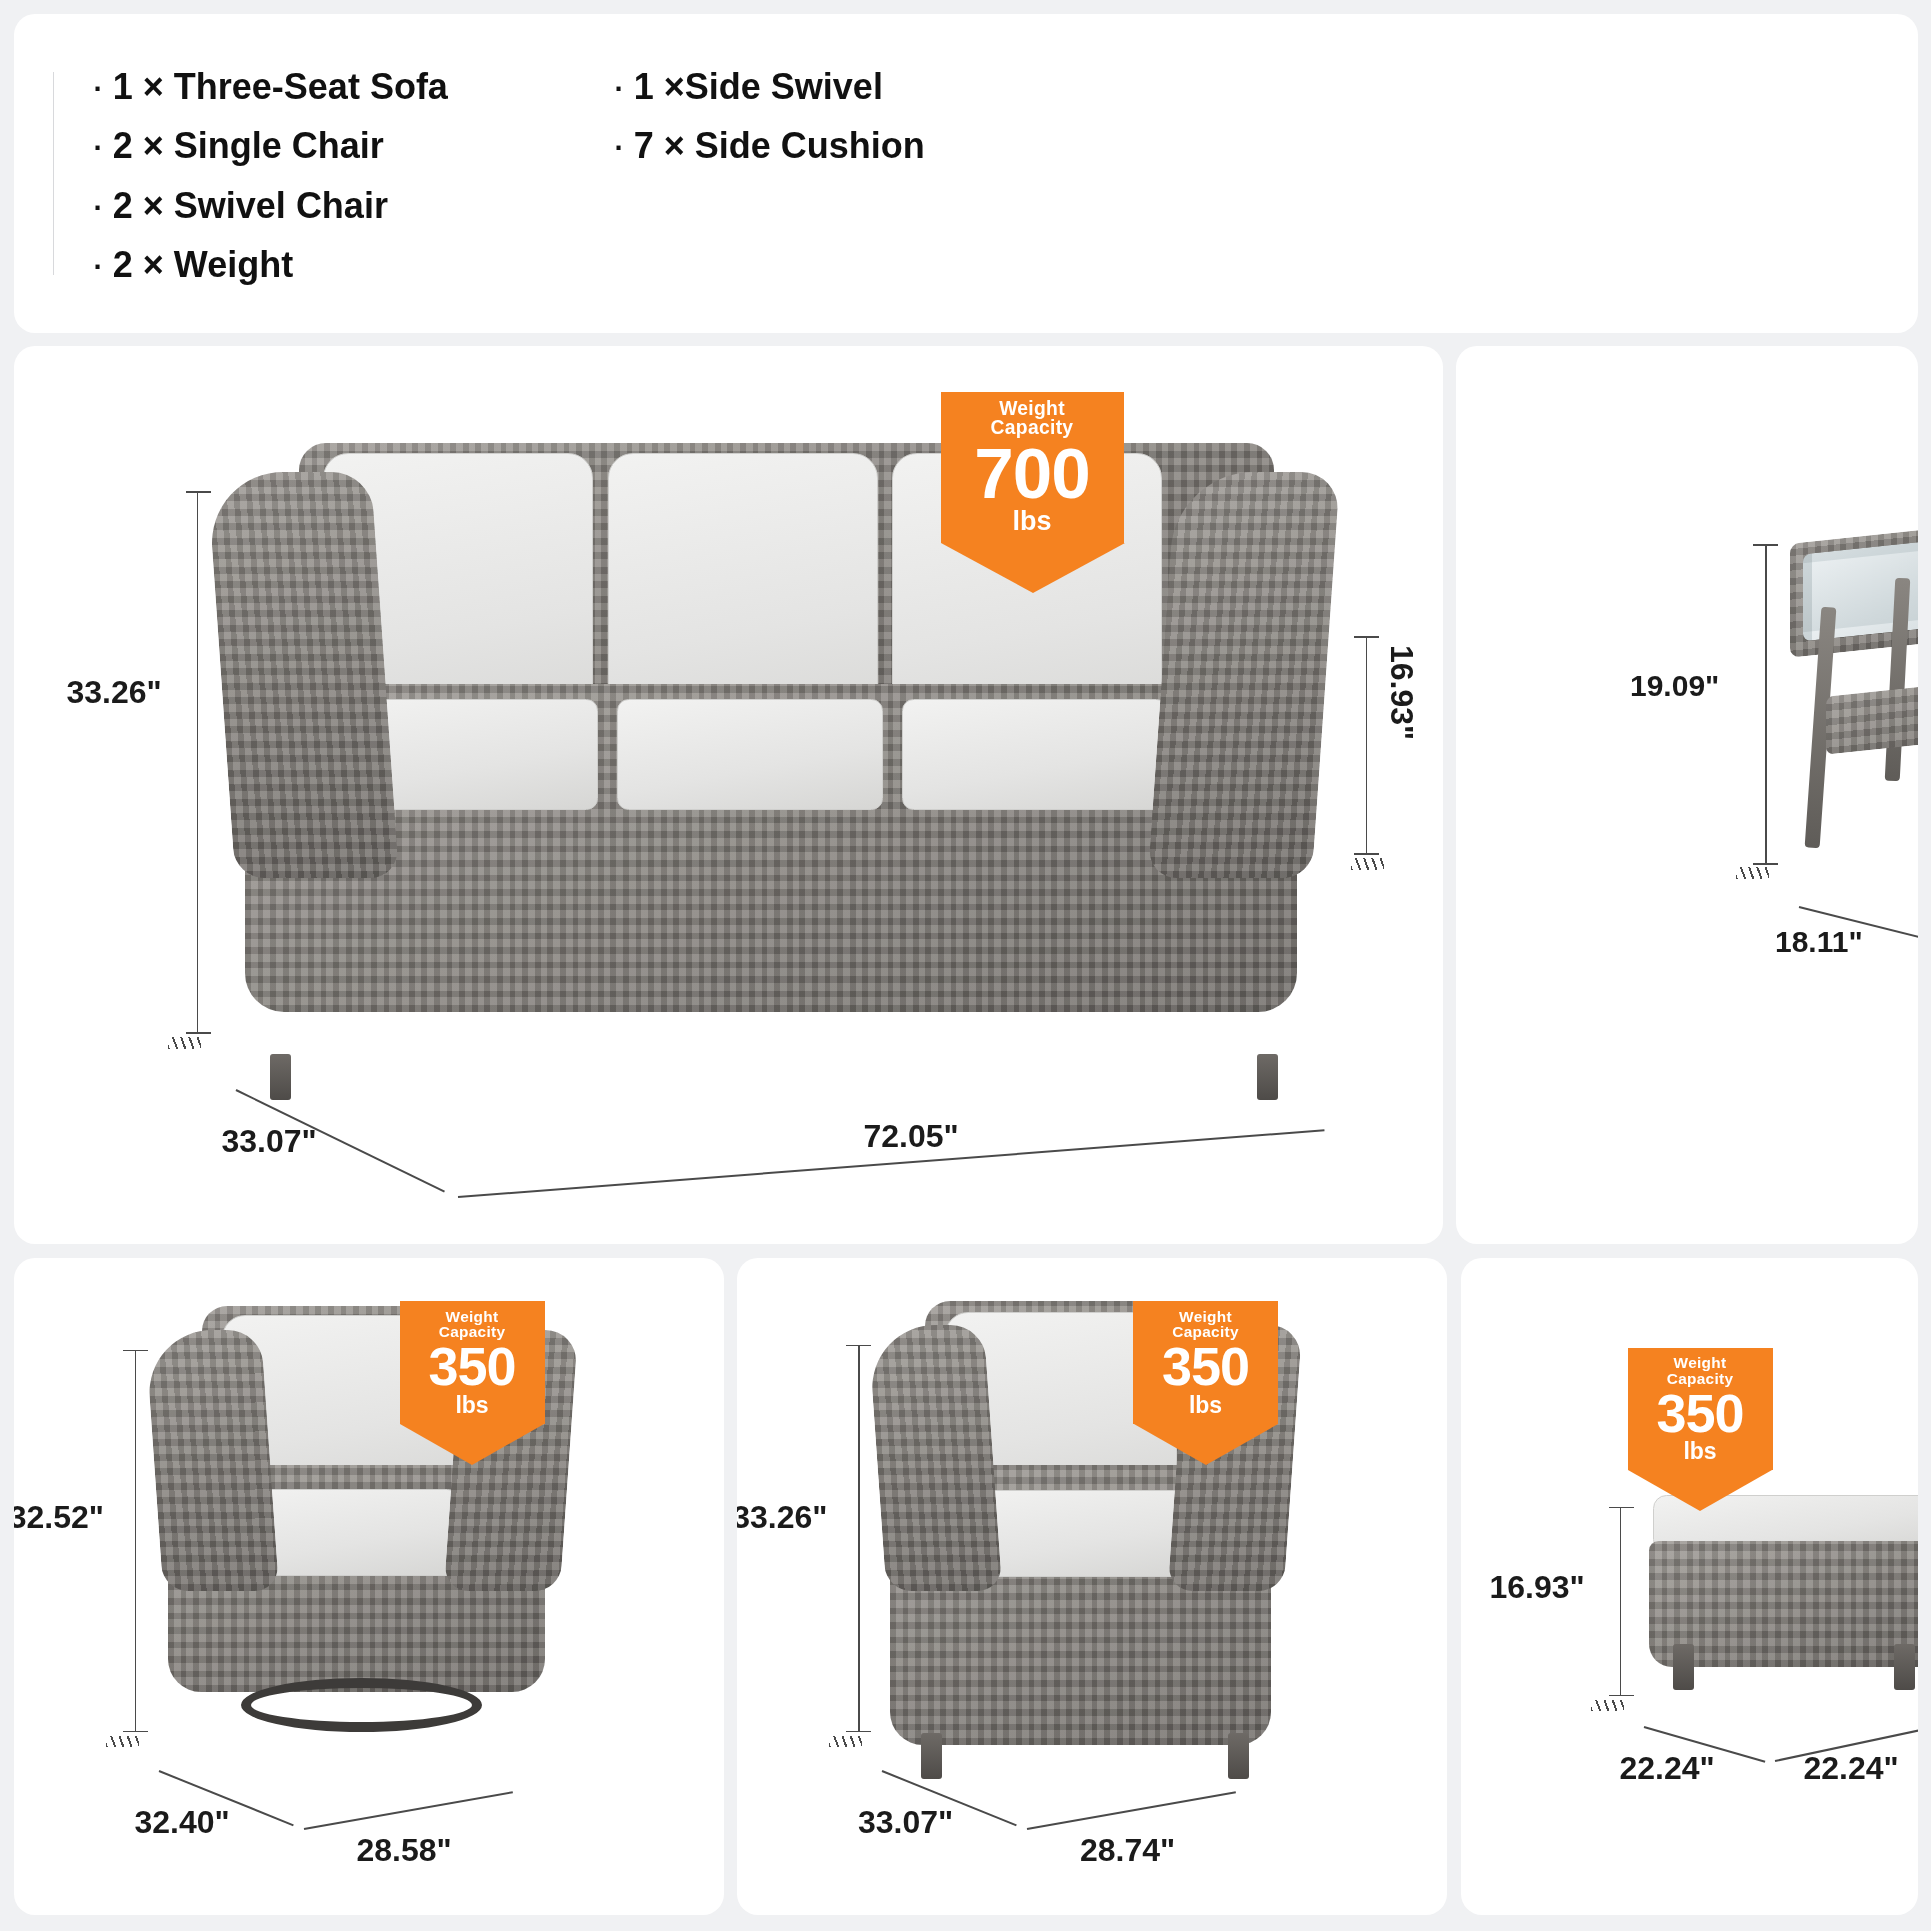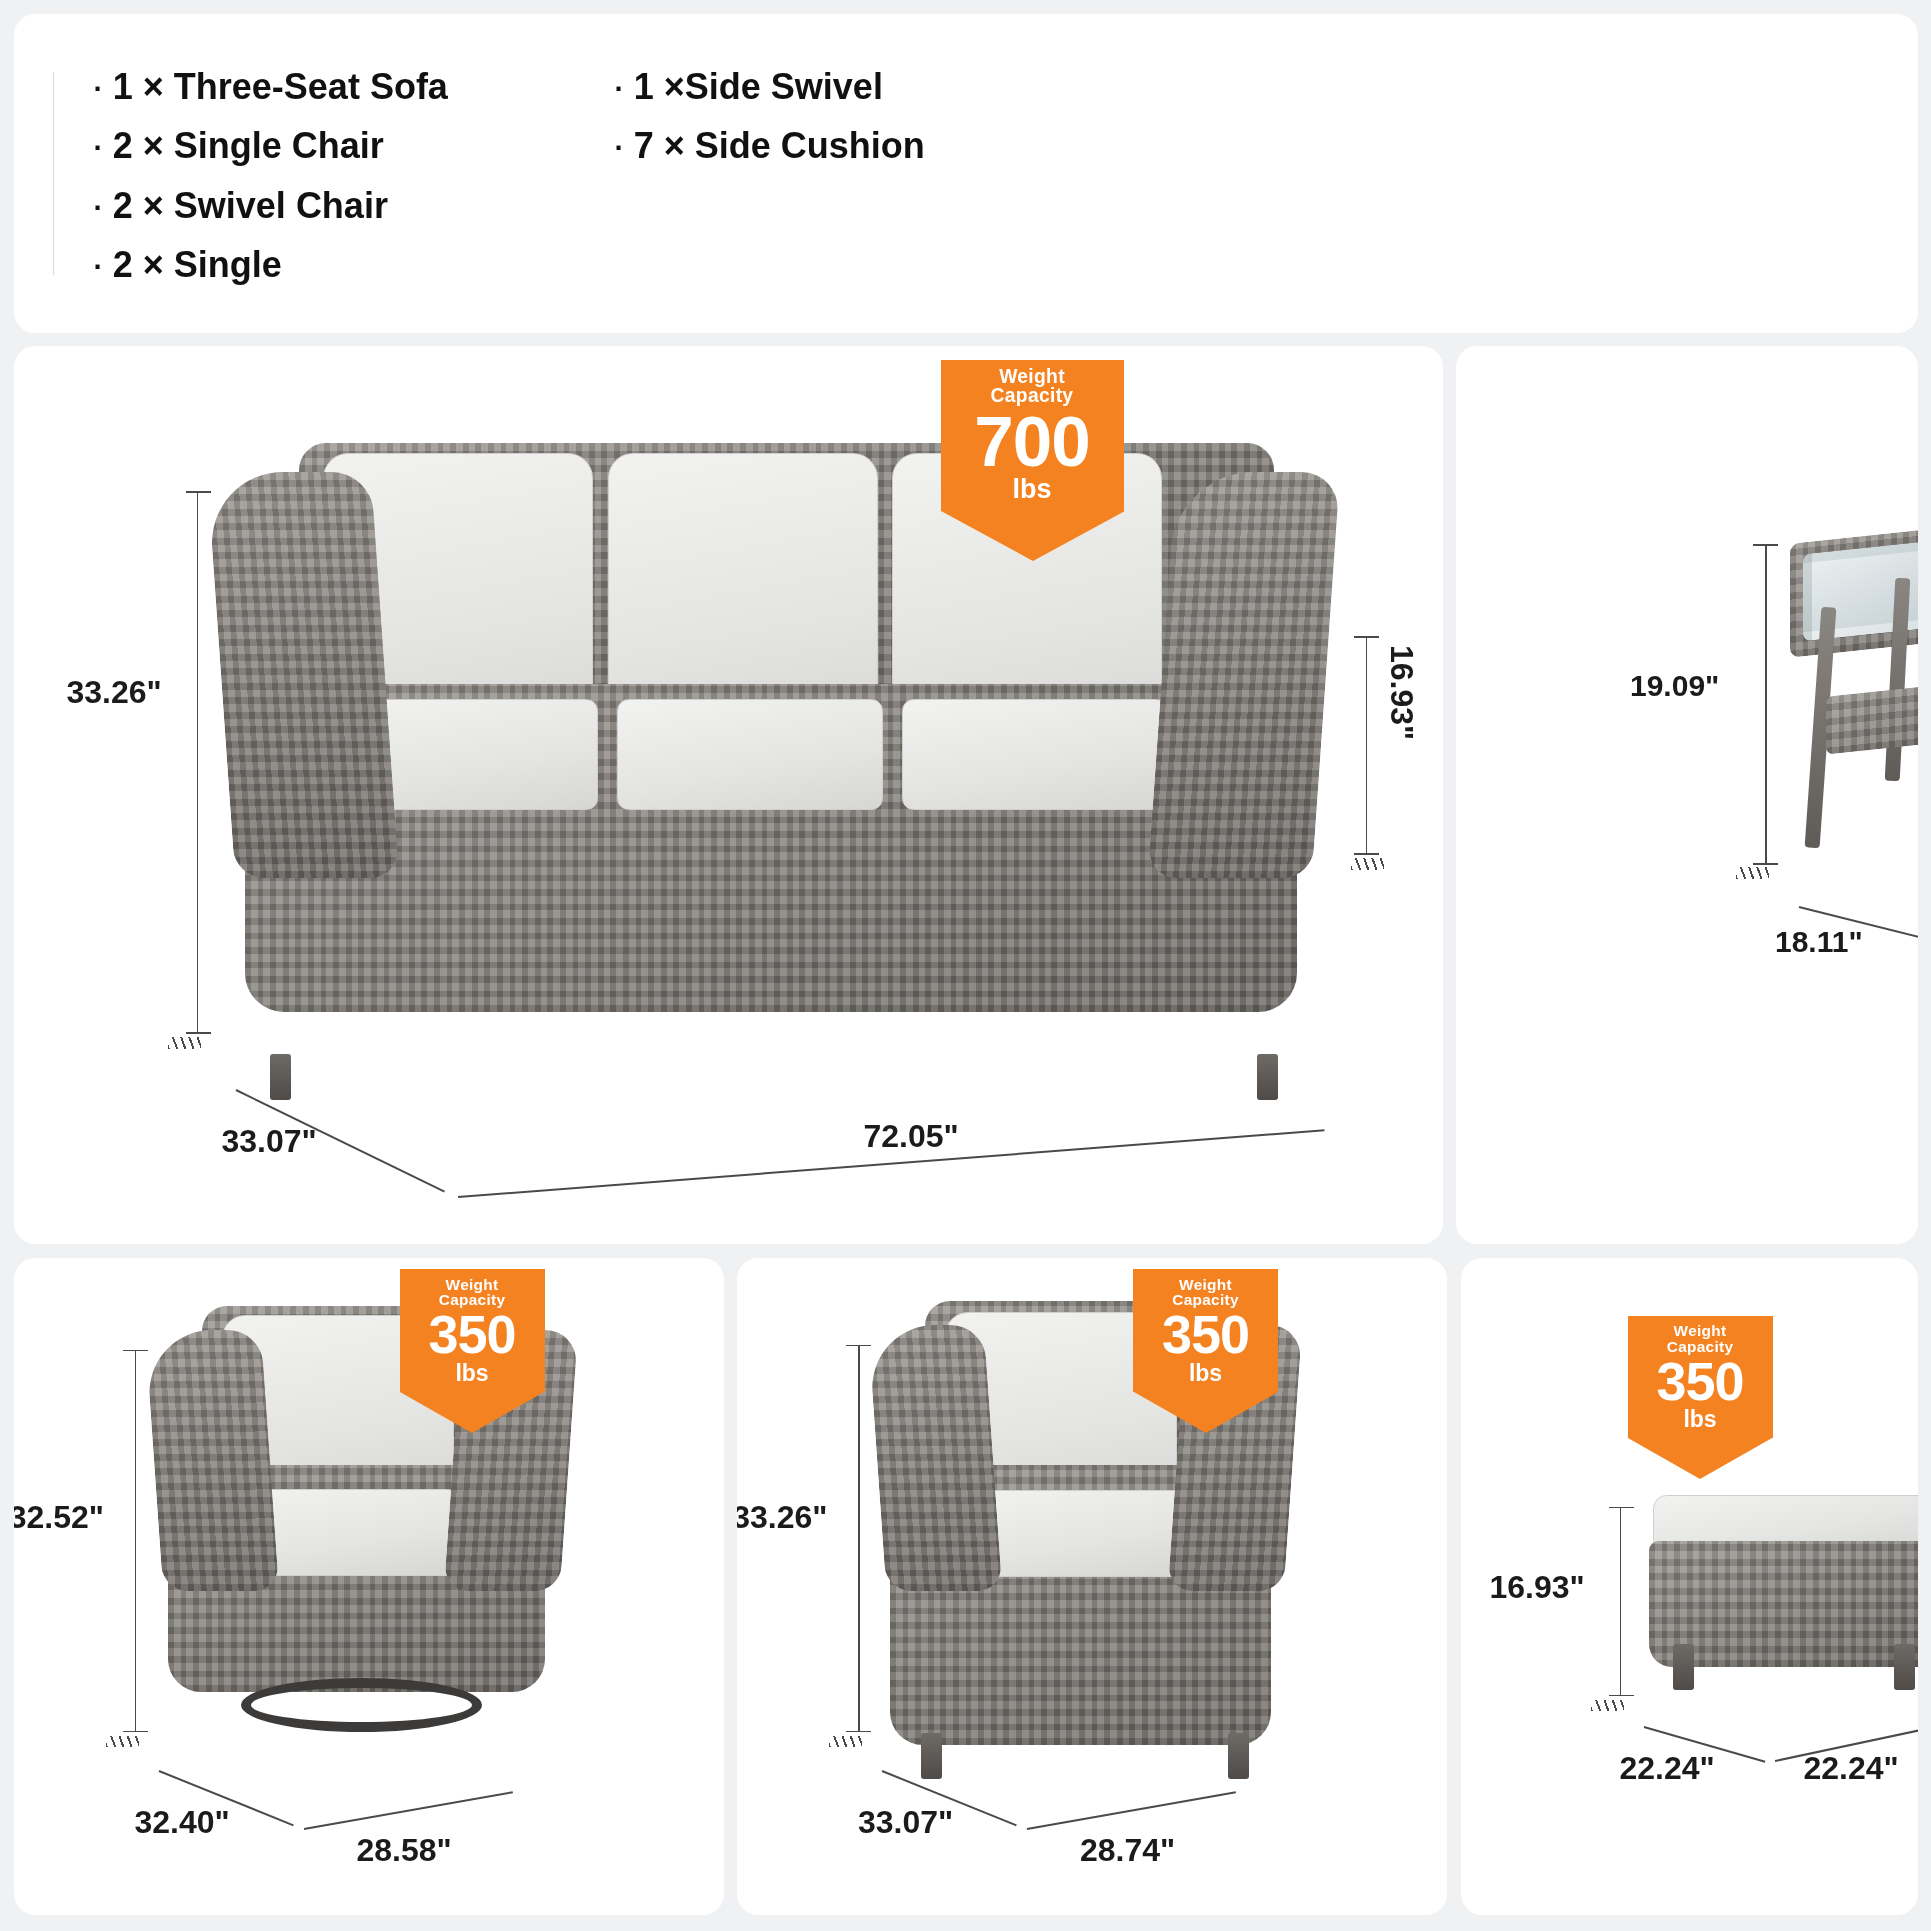--- a/index.html
+++ b/index.html
@@ -81,20 +81,21 @@
   
   .weight-badge {
     position: absolute;
     text-align: center;
     color: #fff;
   }
   .wb-body {
     background: #F58220;
     padding: 7.7px 15.4px 5.8px 15.4px;
     position: relative;
+    margin-top: 32px;
   }
   .wb-cap {
     font-size: 19.3px; font-weight: bold;
     letter-spacing: 0.3px;
     line-height: 1;
     margin-bottom: 1.9px;
   }
   .wb-num {
     font-size: 60px; font-weight: bold; line-height: 0.95;
     letter-spacing: -1px;
@@ -227,21 +228,21 @@
         <div class="set-item">
           <span class="dot">·</span><span class="qty">1 ×</span> <span>Three-Seat Sofa</span>
         </div>
         <div class="set-item">
           <span class="dot">·</span><span class="qty">2 ×</span> <span>Single Chair</span>
         </div>
         <div class="set-item">
           <span class="dot">·</span><span class="qty">2 ×</span> <span>Swivel Chair</span>
         </div>
         <div class="set-item">
-          <span class="dot">·</span><span class="qty">2 ×</span> <span>Single</span>
+          <span class="dot">·</span><span class="qty">2 ×</span> <span>Weight</span>
         </div>
       </div>
 
       <div class="set-col col2">
         <div class="set-item">
           <span class="dot">·</span><span class="qty">1 ×</span><span>Side Swivel</span>
         </div>
         <div class="set-item">
           <span class="dot">·</span><span class="qty">7 ×</span> <span>Side Cushion</span>
         </div>

